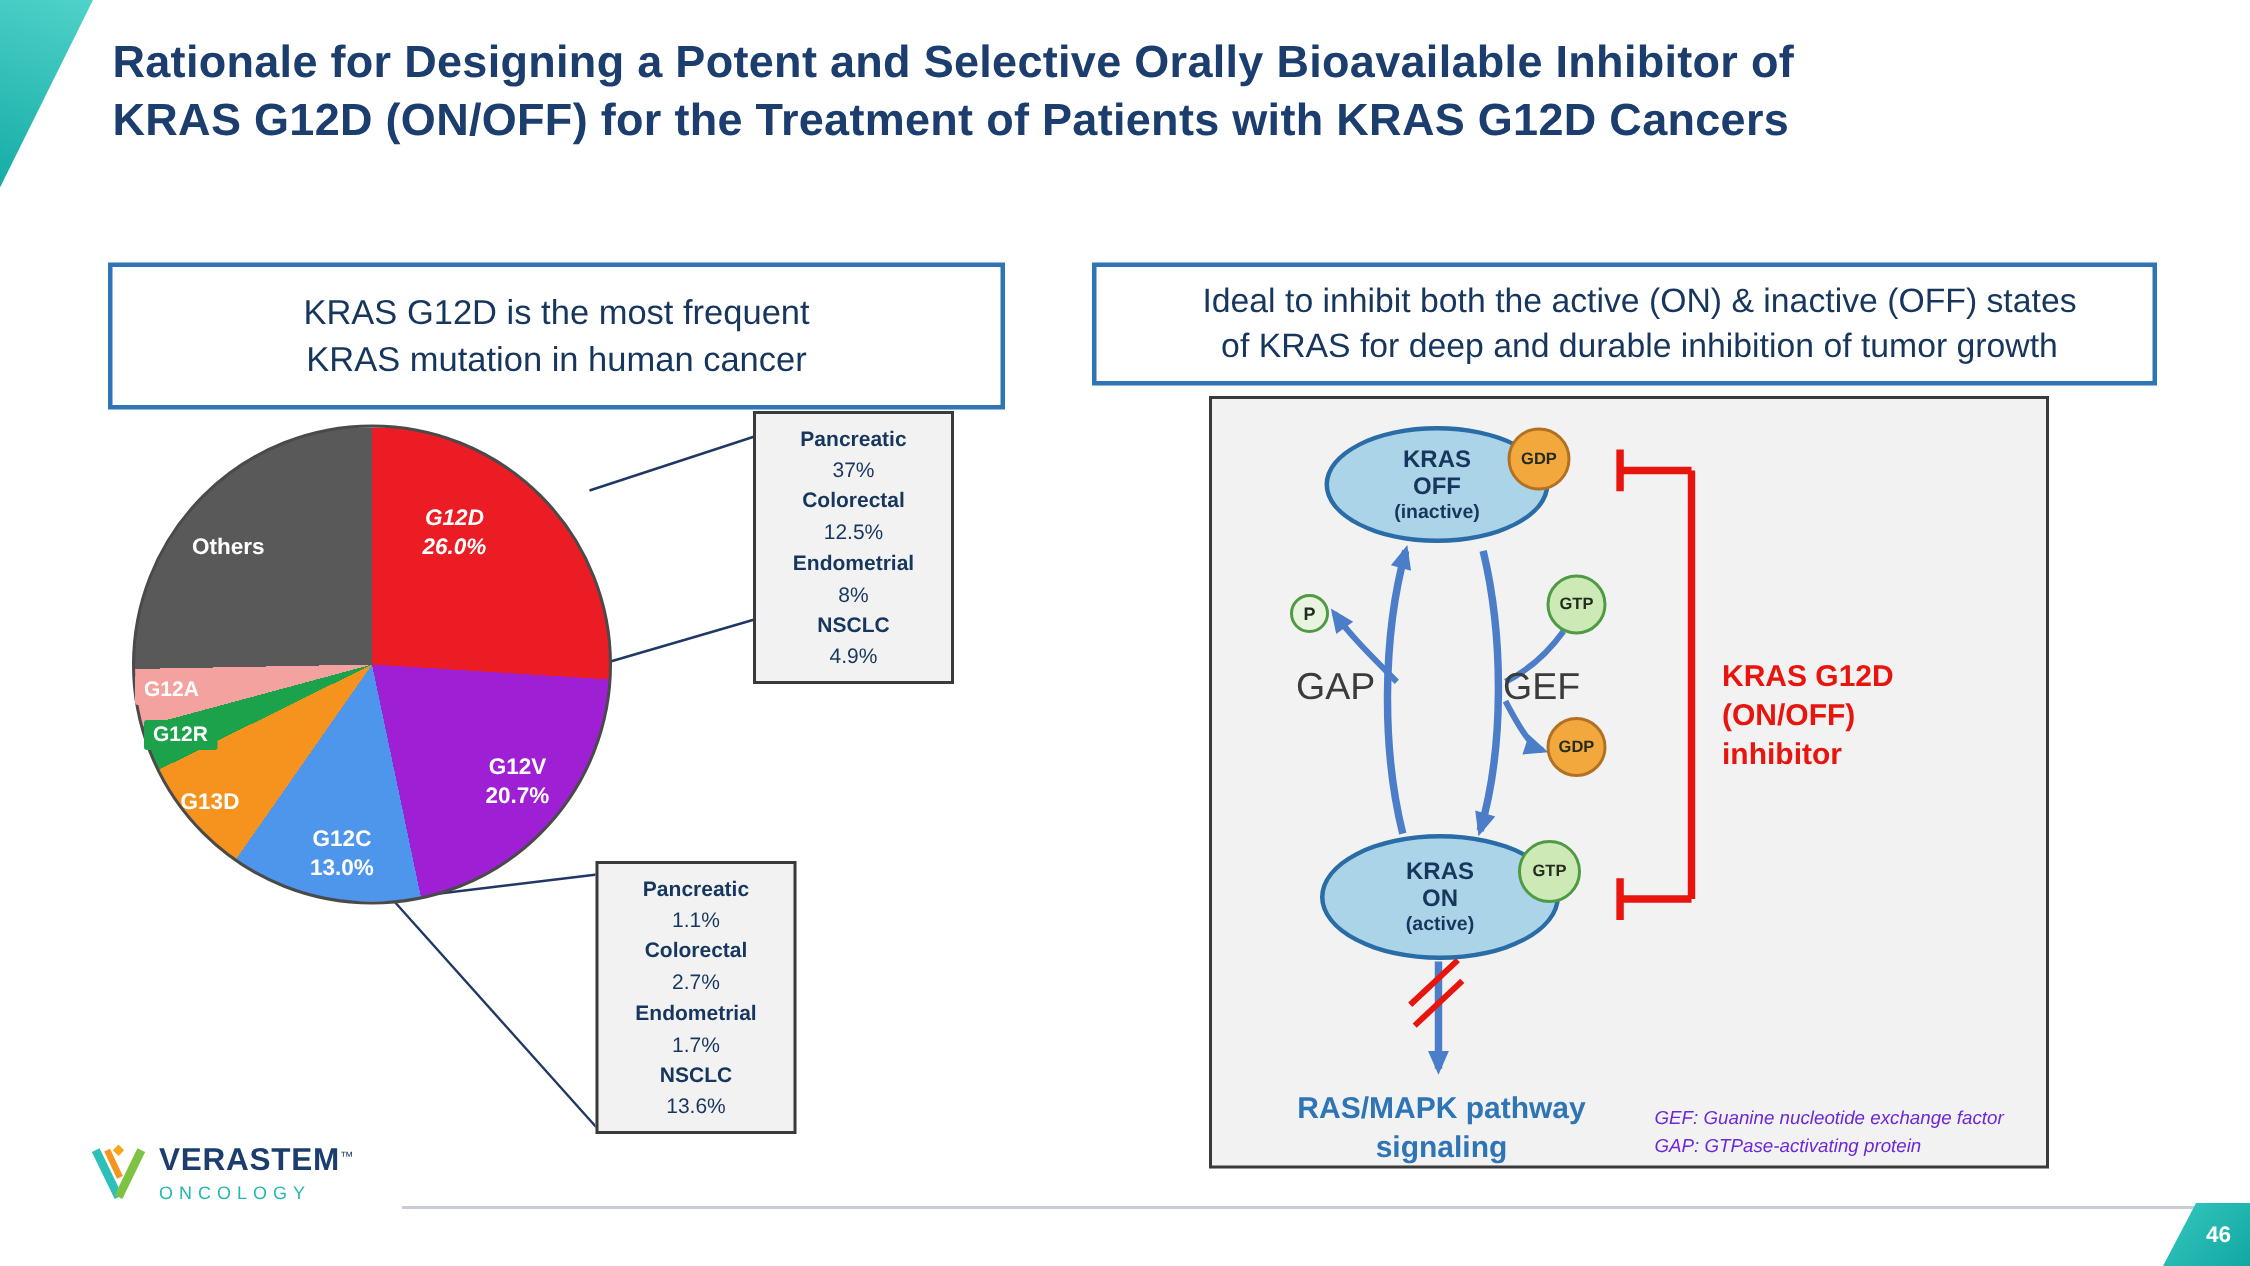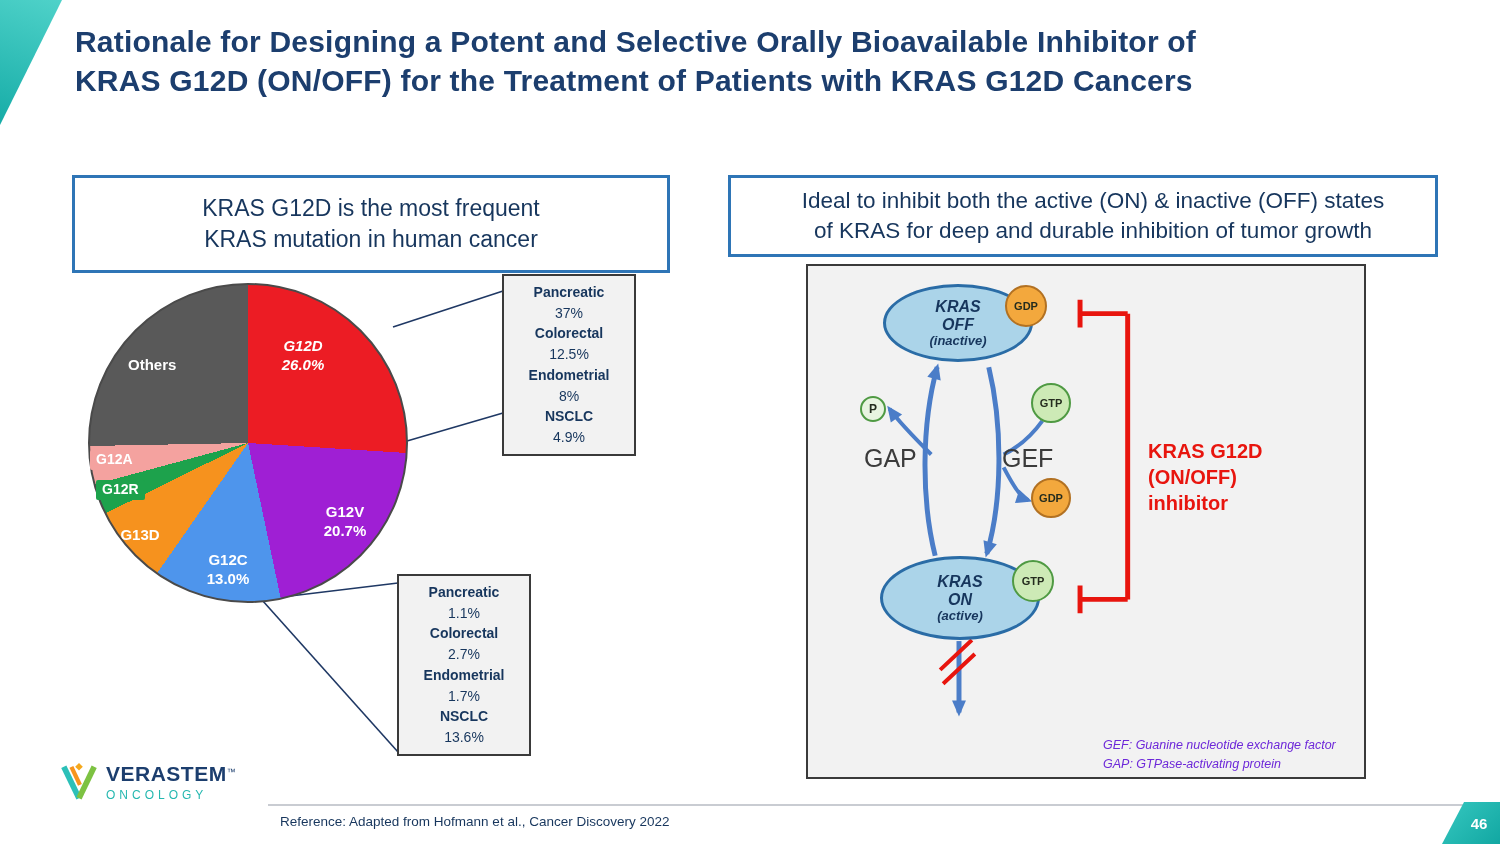--- a/index.html
+++ b/index.html
@@ -39,21 +39,21 @@
   .callout .lab { font-weight:bold; }
   .callout.g12d { left:502px; top:274px; }
   .callout.g12c { left:397px; top:574px; }
 
   .panel { position:absolute; left:806px; top:264px; width:560px; height:515px; background:#f2f2f2;
     border:2.5px solid #3a3a3a; }
   .panel > svg { position:absolute; left:0; top:0; width:100%; height:100%; }
 
   .ellipse { position:absolute; border-radius:50%; background:#abd4e9; border:3px solid #2a6ca6;
     display:flex; flex-direction:column; align-items:center; justify-content:center;
-    color:#17365d; font-weight:bold; line-height:1.12; text-align:center;font-style:italic; }
+    color:#17365d; font-weight:bold; line-height:1.12; text-align:center; }
   .ellipse .nm { font-size:16px; }
   .ellipse .ql { font-size:13px; }
   .ellipse.off { left:75px; top:18px;  width:150px; height:78px; }
   .ellipse.on  { left:72px; top:290px; width:160px; height:84px; }
 
   .nuc { position:absolute; border-radius:50%; display:flex; align-items:center; justify-content:center;
     font-weight:bold; font-size:11px; color:#242c1e; }
   .nuc.gdp { background:#f3a83d; border:2px solid #b27122; }
   .nuc.gtp { background:#cdeab6; border:2px solid #4f9a43; }
   .nuc.p   { background:#e8f4e0; border:2px solid #4f9a43; font-size:12px; }
@@ -182,37 +182,38 @@
     <div class="nuc gdp" id="gdpOut">GDP</div>
     <div class="nuc gtp" id="gtpOn">GTP</div>
     <div class="nuc p" id="pCirc">P</div>
 
     <div class="enzyme" id="gapLbl">GAP</div>
     <div class="enzyme" id="gefLbl">GEF</div>
 
     <div class="inhibitor">KRAS G12D
 (ON/OFF)
 inhibitor</div>
+    <div class="pathway">RAS/MAPK pathway
+signaling</div>
 
     <div class="footnote" id="fn1">GEF: Guanine nucleotide exchange factor</div>
     <div class="footnote" id="fn2">GAP: GTPase-activating protein</div>
   </div>
 
   <div class="logo">
     <svg width="38" height="40" viewBox="0 0 40 42">
       <path d="M20 1 L24 5 L20 9 L16 5 z" fill="#f5a81c"></path>
       <path d="M4 5 L20 38" stroke="#2cc0b8" stroke-width="6" fill="none"></path>
       <path d="M36 5 L20 38" stroke="#7dc242" stroke-width="6" fill="none"></path>
       <path d="M12 5 L21 24" stroke="#f7941d" stroke-width="4.5" fill="none"></path>
     </svg>
     <div class="logo-text">
       <span class="brand">VERASTEM</span><sup class="tm">™</sup>
       <div class="division">ONCOLOGY</div>
     </div>
   </div>
 
   <div class="footer-rule"></div>
-  <div class="reference">Reference: Adapted from Hofmann et al., Cancer Discovery 2022</div>
   <div class="page-corner">
     <span>46</span>
   </div>
 
 </div>
 
 </body></html>

